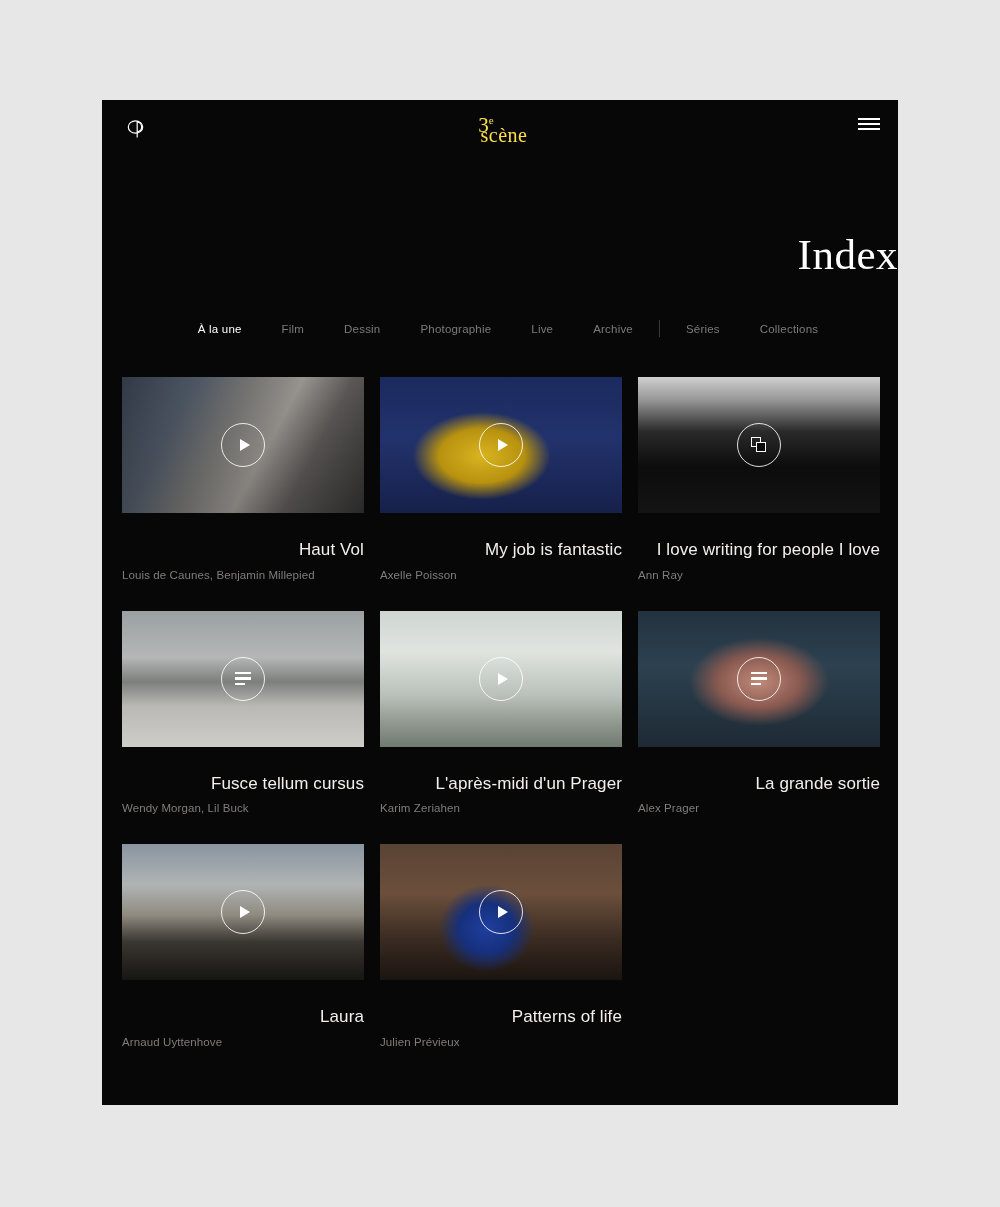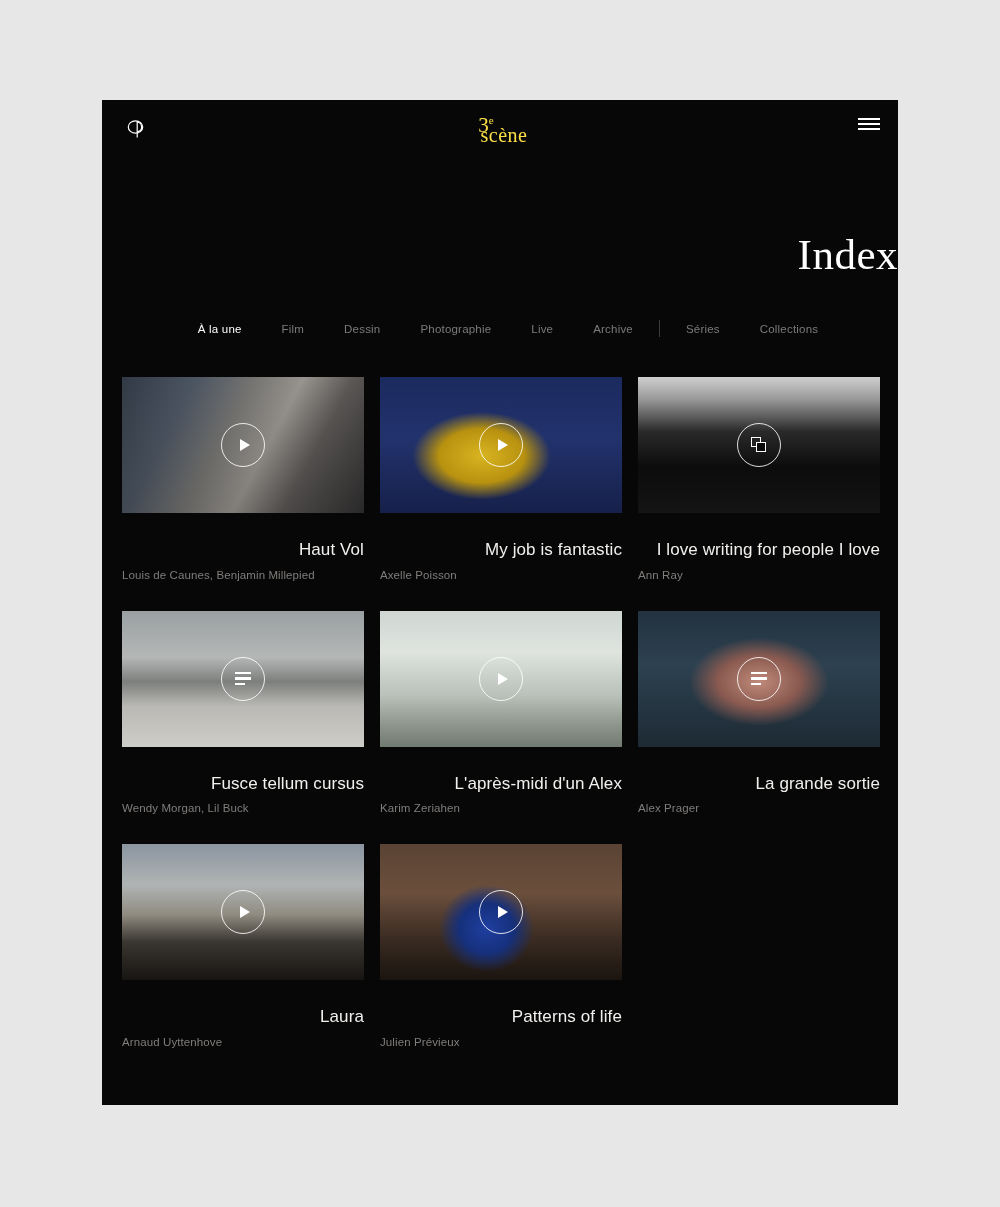--- a/index.html
+++ b/index.html
@@ -352,21 +352,21 @@
         <div class="card-sub">Wendy Morgan, Lil Buck</div>
       </article>
 
       <article class="card">
         <div class="thumb">
           <div class="art art-faune"></div>
           <div class="overlay-icon">
               <span class="ic-play"></span>
             </div>
         </div>
-        <div class="card-title">L'après-midi d'un Alex</div>
+        <div class="card-title">L'après-midi d'un Prager</div>
         <div class="card-sub">Karim Zeriahen</div>
       </article>
 
       <article class="card">
         <div class="thumb">
           <div class="art art-grande"></div>
           <div class="overlay-icon">
             <span class="ic-text">
                 <i></i>
                 <i></i>

